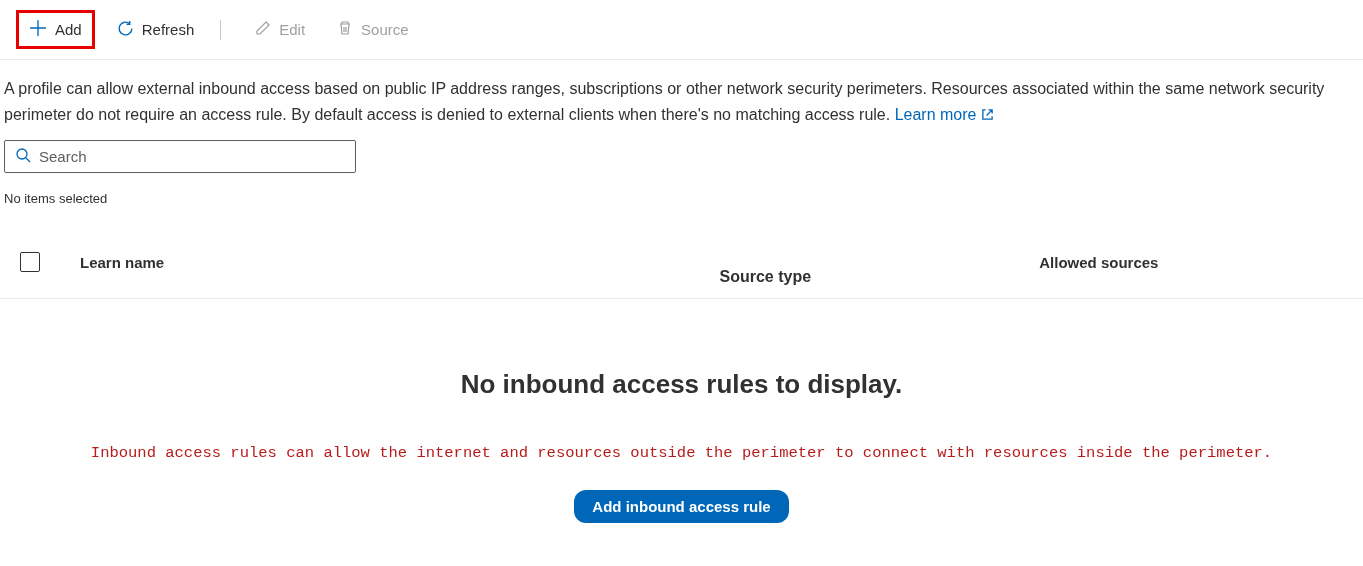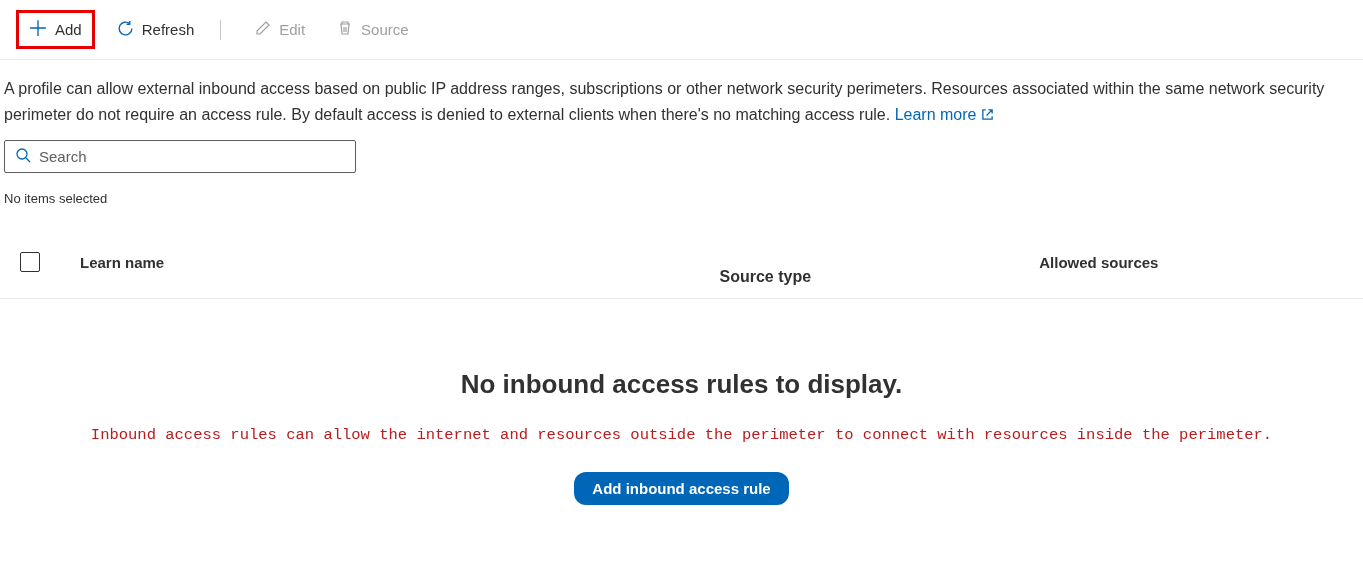--- a/index.html
+++ b/index.html
@@ -120,21 +120,21 @@
       font-weight: 600;
       font-size: 15px;
     }
     .empty-state {
       text-align: center;
       padding: 70px 20px 20px 20px;
     }
     .empty-title {
       font-size: 26px;
       font-weight: 600;
-      margin-bottom: 26px;
+      margin-bottom: 44px;
       color: #323130;
     }
     .empty-desc {
       font-size: 15.5px;
       margin-bottom: 28px;
       color: #b91c1c;
       font-family: Liberation Mono, monospace;
     }
     .primary-btn {
       background: #0067b8;

